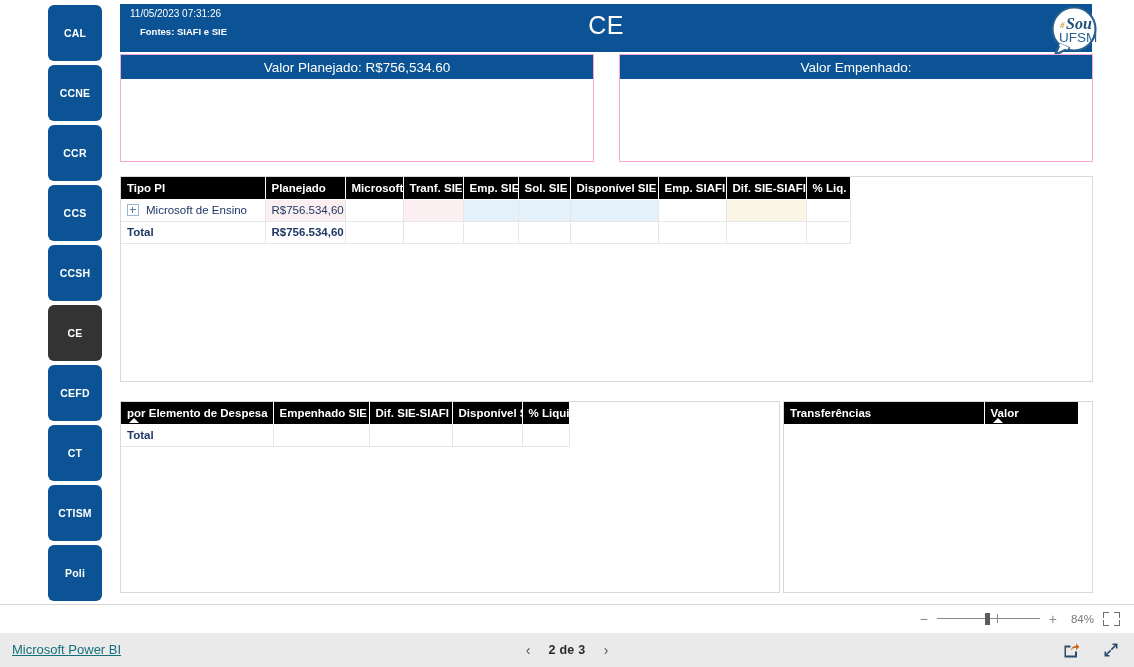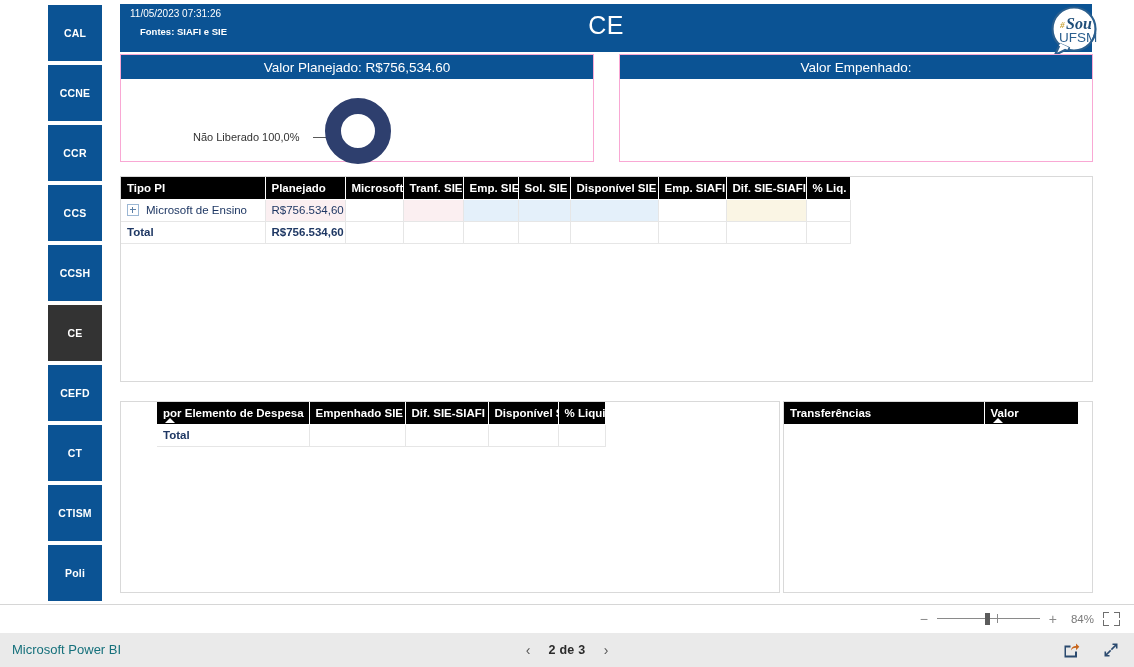--- a/index.html
+++ b/index.html
@@ -39,20 +39,21 @@
     background: #0b5394;
     color: #ffffff;
     display: flex;
     align-items: center;
     justify-content: center;
     font-size: 10.5px;
     font-weight: bold;
     letter-spacing: .2px;
     cursor: pointer;
     box-sizing: border-box;
+    border-radius: 6px;
   }
   .side-tab.selected {
     background: #333333;
   }
 
   
   #header-band {
     position: absolute;
     left: 120px;
     top: 4px;
@@ -238,21 +239,20 @@
     top: 176px;
     width: 973px;
     height: 206px;
   }
   
   #elem-card {
     left: 120px;
     top: 401px;
     width: 660px;
     height: 192px;
-    padding-left: 36px;
   }
   
   #transf-card {
     left: 783px;
     top: 401px;
     width: 310px;
     height: 192px;
   }
 
   
@@ -332,20 +332,21 @@
     width: 1134px;
     height: 34px;
     background: #eaeaea;
   }
   #pbi-link {
     position: absolute;
     left: 12px;
     top: 9px;
     font-size: 13px;
     color: #15707b;
+    text-decoration: underline;
     cursor: pointer;
   }
   #pager {
     position: absolute;
     left: 0; right: 0;
     top: 9px;
     display: flex;
     align-items: center;
     justify-content: center;
     gap: 18px;
@@ -419,27 +420,20 @@
       <path d="M14 38 L9 49 L23 42 Z" fill="#ffffff" stroke="#2b5f8e" stroke-width="2.2" stroke-linejoin="round"></path>
       <path d="M13.5 38.5 L22 42.5" stroke="#ffffff" stroke-width="3"></path>
       <text x="14" y="22" font-family="'Liberation Serif', serif" font-size="9" font-style="italic" font-weight="bold" fill="#c8a33a">#</text>
       <text x="20" y="23" font-family="'Liberation Serif', serif" font-size="16" font-style="italic" font-weight="bold" fill="#1f4e79">Sou</text>
       <text x="13" y="36" font-family="'Liberation Sans', sans-serif" font-size="13.5" font-weight="400" fill="#2b5f8e">UFSM</text>
     </svg>
   </div>
 
   <div class="kpi-card" id="kpi-planejado">
     <div class="kpi-head">Valor Planejado: R$756,534.60</div>
-    <div id="donut-wrap">
-      <div id="donut-label">Não Liberado 100,0%</div>
-      <div id="donut-leader"></div>
-      <svg id="donut-svg" width="66" height="66" viewBox="0 0 66 66">
-        <circle cx="33" cy="33" r="25" fill="none" stroke="#2e3f6e" stroke-width="16"></circle>
-      </svg>
-    </div>
   </div>
 
   <div class="kpi-card" id="kpi-empenhado">
     <div class="kpi-head">Valor Empenhado:</div>
     <div style="height:83px;"></div>
   </div>
 
   <div class="tbl-card" id="matrix-card">
     <table class="pbi" style="width:703px;">
       <colgroup>

